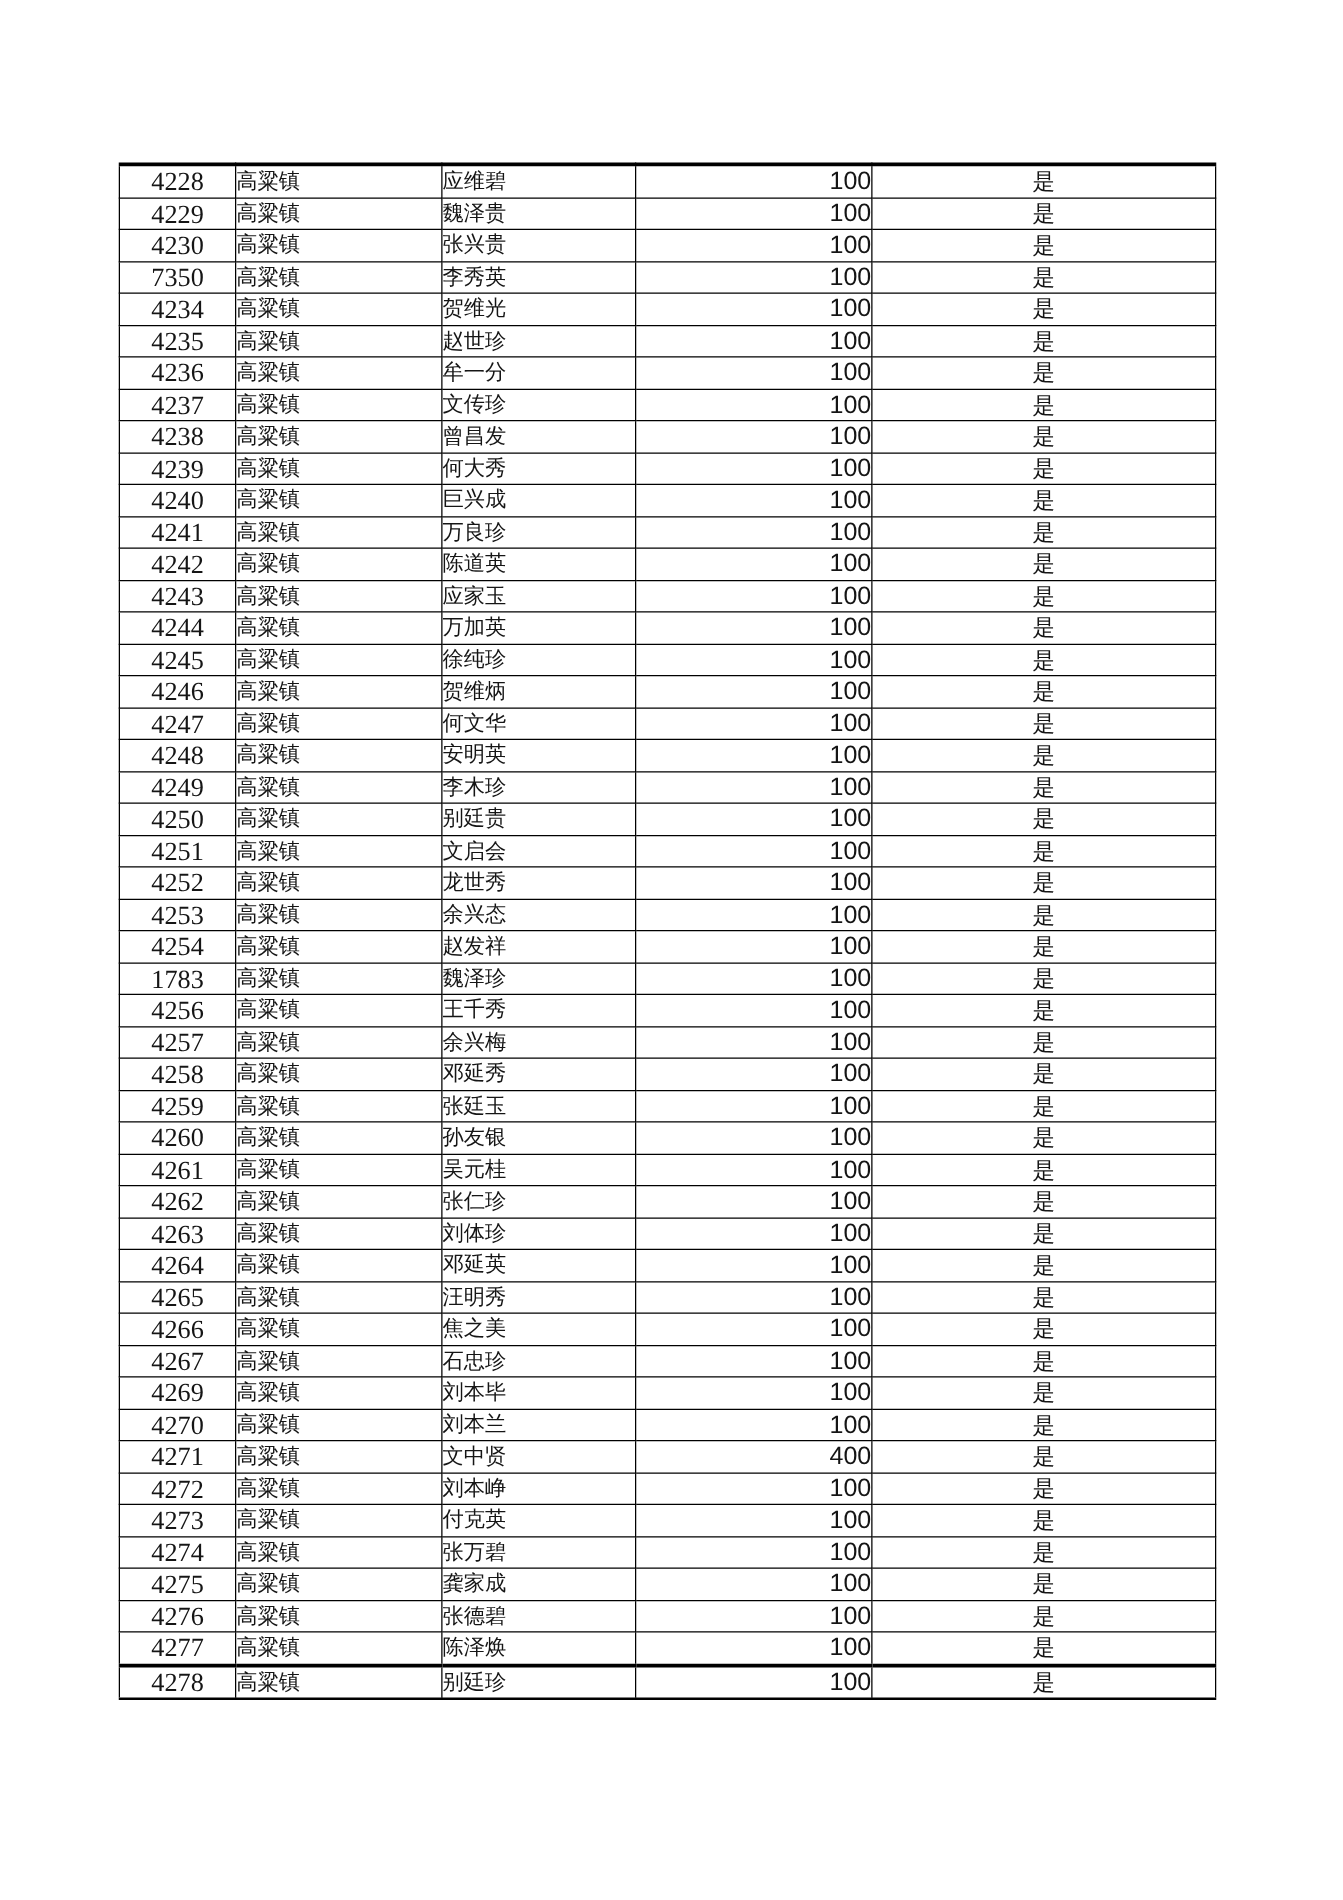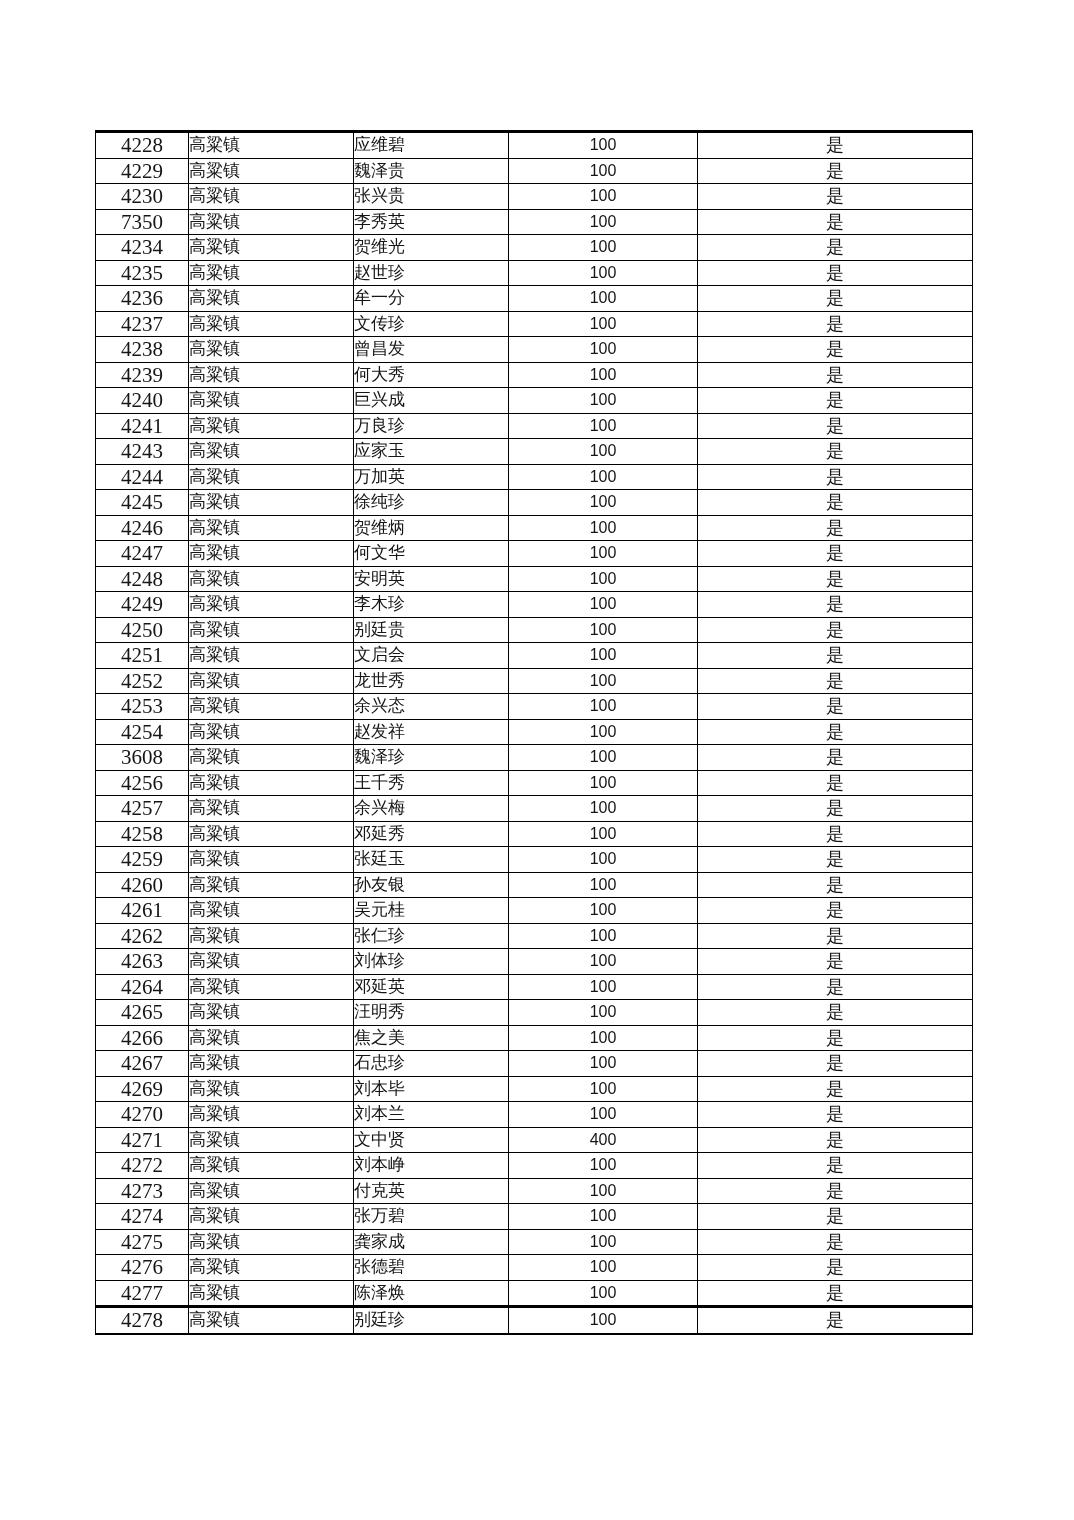--- a/index.html
+++ b/index.html
@@ -28,22 +28,22 @@
     color:#151515;
     vertical-align:middle;
     line-height:24.5px;
   }
   
   td.c0 { text-align:center; font-family:"Liberation Serif", serif; font-size:21px; }
   
   td.c1, td.c2 { text-align:left; padding-left:4px; font-size:17px;
                  font-family:"Liberation Serif", serif; }
   
-  td.c3 { text-align:center; padding-left:3px; font-family:"Liberation Sans", sans-serif;
-          font-size:16px; color:#000; }
+  td.c3 { text-align:right; padding-left:3px; font-family:"Liberation Sans", sans-serif;
+          font-size:20px; color:#000; }
   
   td.c4 { text-align:center; font-size:18px; font-family:"Liberation Serif", serif; }
   
   tr.thick-top td { border-top:3.5px solid #000; }
 </style>
 </head>
 <body>
 
 <div class="page">
   <table class="sheet">
@@ -133,20 +133,27 @@
           <td class="c4">是</td>
         </tr>
         <tr>
           <td class="c0">4241</td>
           <td class="c1">高粱镇</td>
           <td class="c2">万良珍</td>
           <td class="c3">100</td>
           <td class="c4">是</td>
         </tr>
         <tr>
+          <td class="c0">4242</td>
+          <td class="c1">高粱镇</td>
+          <td class="c2">陈道英</td>
+          <td class="c3">100</td>
+          <td class="c4">是</td>
+        </tr>
+        <tr>
           <td class="c0">4243</td>
           <td class="c1">高粱镇</td>
           <td class="c2">应家玉</td>
           <td class="c3">100</td>
           <td class="c4">是</td>
         </tr>
         <tr>
           <td class="c0">4244</td>
           <td class="c1">高粱镇</td>
           <td class="c2">万加英</td>
@@ -217,21 +224,21 @@
           <td class="c4">是</td>
         </tr>
         <tr>
           <td class="c0">4254</td>
           <td class="c1">高粱镇</td>
           <td class="c2">赵发祥</td>
           <td class="c3">100</td>
           <td class="c4">是</td>
         </tr>
         <tr>
-          <td class="c0">3608</td>
+          <td class="c0">1783</td>
           <td class="c1">高粱镇</td>
           <td class="c2">魏泽珍</td>
           <td class="c3">100</td>
           <td class="c4">是</td>
         </tr>
         <tr>
           <td class="c0">4256</td>
           <td class="c1">高粱镇</td>
           <td class="c2">王千秀</td>
           <td class="c3">100</td>

